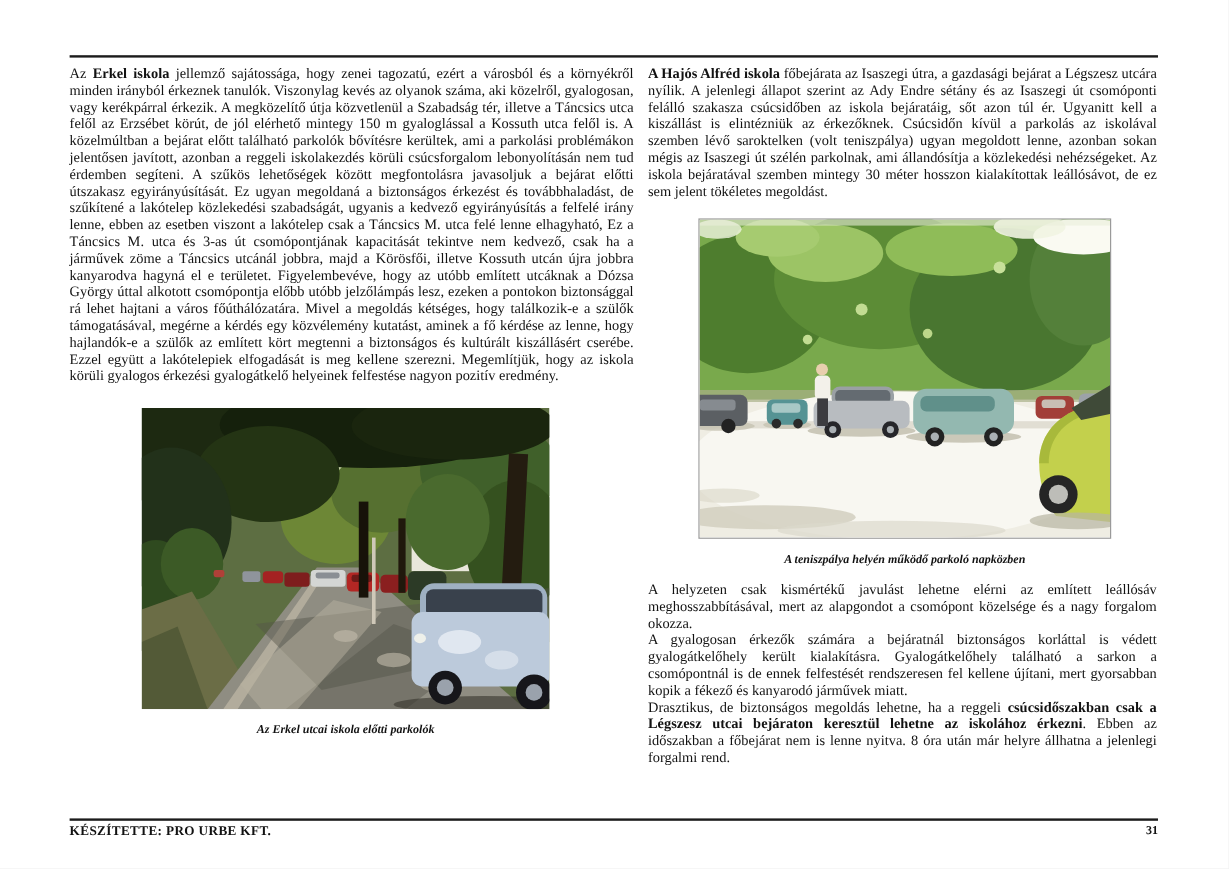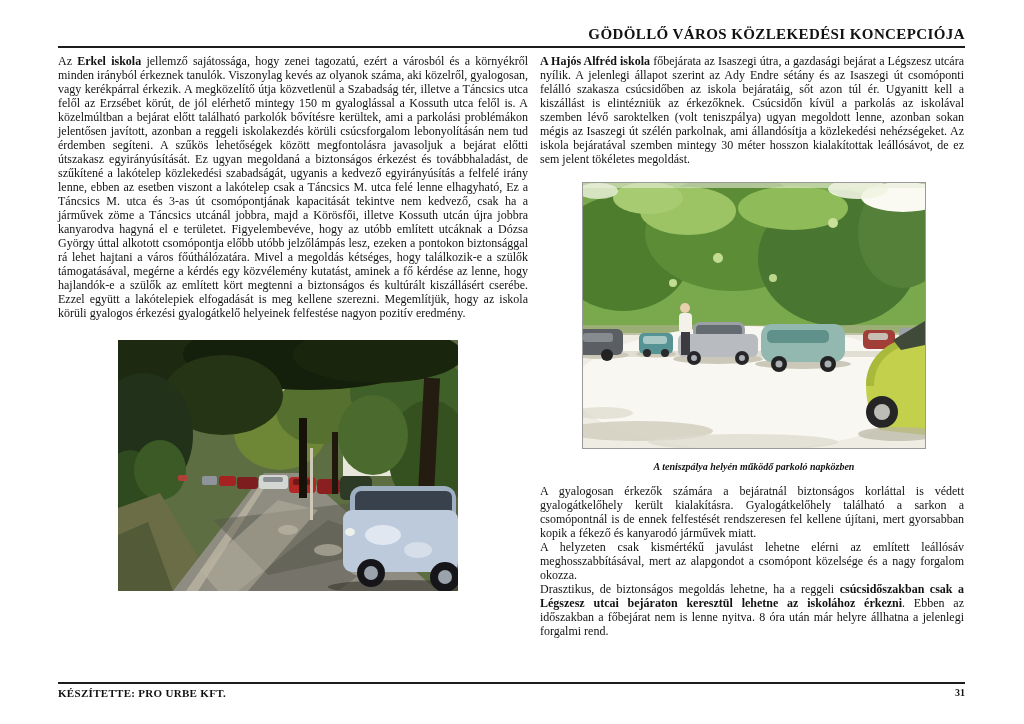--- a/index.html
+++ b/index.html
@@ -34,21 +34,20 @@
   
   .footer-rule{position:absolute;top:682px;left:58px;width:907px;height:2px;background:#1c1c1c;}
   .footer-author{position:absolute;top:687px;left:58px;font-size:11px;font-weight:bold;letter-spacing:.3px;}
   .footer-page{position:absolute;top:687px;right:59px;font-size:10px;font-weight:bold;}
 </style>
 </head>
 <body>
 
 <div class="page">
 
-  <div class="header-title">GÖDÖLLŐ VÁROS KÖZLEKEDÉSI KONCEPCIÓJA</div>
   <div class="header-rule"></div>
 
   <div class="col col-left">
     <p><span>Az </span><span class="b">Erkel iskola</span><span> jellemző sajátossága, hogy zenei tagozatú, ezért a városból és a környékről minden irányból érkeznek tanulók. Viszonylag kevés az olyanok száma, aki közelről, gyalogosan, vagy kerékpárral érkezik. A megközelítő útja közvetlenül a Szabadság tér, illetve a Táncsics utca felől az Erzsébet körút, de jól elérhető mintegy 150 m gyaloglással a Kossuth utca felől is. A közelmúltban a bejárat előtt található parkolók bővítésre kerültek, ami a parkolási problémákon jelentősen javított, azonban a reggeli iskolakezdés körüli csúcsforgalom lebonyolításán nem tud érdemben segíteni. A szűkös lehetőségek között megfontolásra javasoljuk a bejárat előtti útszakasz egyirányúsítását. Ez ugyan megoldaná a biztonságos érkezést és továbbhaladást, de szűkítené a lakótelep közlekedési szabadságát, ugyanis a kedvező egyirányúsítás a felfelé irány lenne, ebben az esetben viszont a lakótelep csak a Táncsics M. utca felé lenne elhagyható, Ez a Táncsics M. utca és 3-as út csomópontjának kapacitását tekintve nem kedvező, csak ha a járművek zöme a Táncsics utcánál jobbra, majd a Körösfői, illetve Kossuth utcán újra jobbra kanyarodva hagyná el e területet. Figyelembevéve, hogy az utóbb említett utcáknak a Dózsa György úttal alkotott csomópontja előbb utóbb jelzőlámpás lesz, ezeken a pontokon biztonsággal rá lehet hajtani a város főúthálózatára. Mivel a megoldás kétséges, hogy találkozik-e a szülők támogatásával, megérne a kérdés egy közvélemény kutatást, aminek a fő kérdése az lenne, hogy hajlandók-e a szülők az említett kört megtenni a biztonságos és kultúrált kiszállásért cserébe. Ezzel együtt a lakótelepiek elfogadását is meg kellene szerezni. Megemlítjük, hogy az iskola körüli gyalogos érkezési gyalogátkelő helyeinek felfestése nagyon pozitív eredmény.</span></p>
 
     <div class="fig fig-left">
       <div class="photo-frame-left" title="Fasorral szegélyezett utca, jobb oldalán ferdén parkoló autókkal, előtérben ezüst terepjáróval">
         <svg viewBox="0 0 340 251" width="340" height="251">
           <rect width="340" height="251" fill="#5d6e42"></rect>
 
@@ -105,20 +104,21 @@
           <rect x="225" y="170" width="115" height="62" rx="9" fill="#bccadb"></rect>
           <ellipse cx="265" cy="195" rx="18" ry="10" fill="#e9eef5" opacity="0.8"></ellipse>
           <ellipse cx="300" cy="210" rx="14" ry="8" fill="#dfe7f0" opacity="0.7"></ellipse>
           <ellipse cx="232" cy="192" rx="5" ry="4" fill="#eef0ea"></ellipse>
           <circle cx="253" cy="233" r="14" fill="#16161a"></circle>
           <circle cx="253" cy="233" r="7" fill="#9aa2ac"></circle>
           <circle cx="327" cy="237" r="15" fill="#16161a"></circle>
           <circle cx="327" cy="237" r="7" fill="#9aa2ac"></circle>
         </svg>
       </div>
+      <div class="caption">Az Erkel utcai iskola előtti parkolók</div>
     </div>
   </div>
 
   <div class="col col-right">
     <p><span class="b">A Hajós Alfréd iskola</span><span> főbejárata az Isaszegi útra, a gazdasági bejárat a Légszesz utcára nyílik. A jelenlegi állapot szerint az Ady Endre sétány és az Isaszegi út csomóponti felálló szakasza csúcsidőben az iskola bejáratáig, sőt azon túl ér. Ugyanitt kell a kiszállást is elintézniük az érkezőknek. Csúcsidőn kívül a parkolás az iskolával szemben lévő saroktelken (volt teniszpálya) ugyan megoldott lenne, azonban sokan mégis az Isaszegi út szélén parkolnak, ami állandósítja a közlekedési nehézségeket. Az iskola bejáratával szemben mintegy 30 méter hosszon kialakítottak leállósávot, de ez sem jelent tökéletes megoldást.</span></p>
 
     <div class="fig fig-right">
       <div class="photo-frame-right" title="Fákkal körülvett murvás parkoló álló autókkal, előtérben sárgászöld autóval">
         <svg viewBox="0 0 342 265" width="342" height="265">
           <rect width="342" height="265" fill="#efede3"></rect>
@@ -187,22 +187,22 @@
           <ellipse cx="315" cy="251" rx="40" ry="7" fill="#b8b5a2" opacity="0.7"></ellipse>
 
           <ellipse cx="55" cy="248" rx="75" ry="10" fill="#d2cfc0" opacity="0.85"></ellipse>
           <ellipse cx="160" cy="259" rx="95" ry="8" fill="#dcd9cc" opacity="0.7"></ellipse>
           <ellipse cx="20" cy="230" rx="30" ry="6" fill="#d8d5c6" opacity="0.6"></ellipse>
         </svg>
       </div>
       <div class="caption caption-right">A teniszpálya helyén működő parkoló napközben</div>
     </div>
 
+    <p>A helyzeten csak kismértékű javulást lehetne elérni az említett leállósáv meghosszabbításával, mert az alapgondot a csomópont közelsége és a nagy forgalom okozza.</p>
     <p>A gyalogosan érkezők számára a bejáratnál biztonságos korláttal is védett gyalogátkelőhely került kialakításra. Gyalogátkelőhely található a sarkon a csomópontnál is de ennek felfestését rendszeresen fel kellene újítani, mert gyorsabban kopik a fékező és kanyarodó járművek miatt.</p>
-    <p>A helyzeten csak kismértékű javulást lehetne elérni az említett leállósáv meghosszabbításával, mert az alapgondot a csomópont közelsége és a nagy forgalom okozza.</p>
     <p><span>Drasztikus, de biztonságos megoldás lehetne, ha a reggeli </span><span class="b">csúcsidőszakban csak a Légszesz utcai bejáraton keresztül lehetne az iskolához érkezni</span><span>. Ebben az időszakban a főbejárat nem is lenne nyitva. 8 óra után már helyre állhatna a jelenlegi forgalmi rend.</span></p>
   </div>
 
   <div class="footer-rule"></div>
   <div class="footer-author">KÉSZÍTETTE: PRO URBE KFT.</div>
   <div class="footer-page">31</div>
 
 </div>
 
 </body></html>

